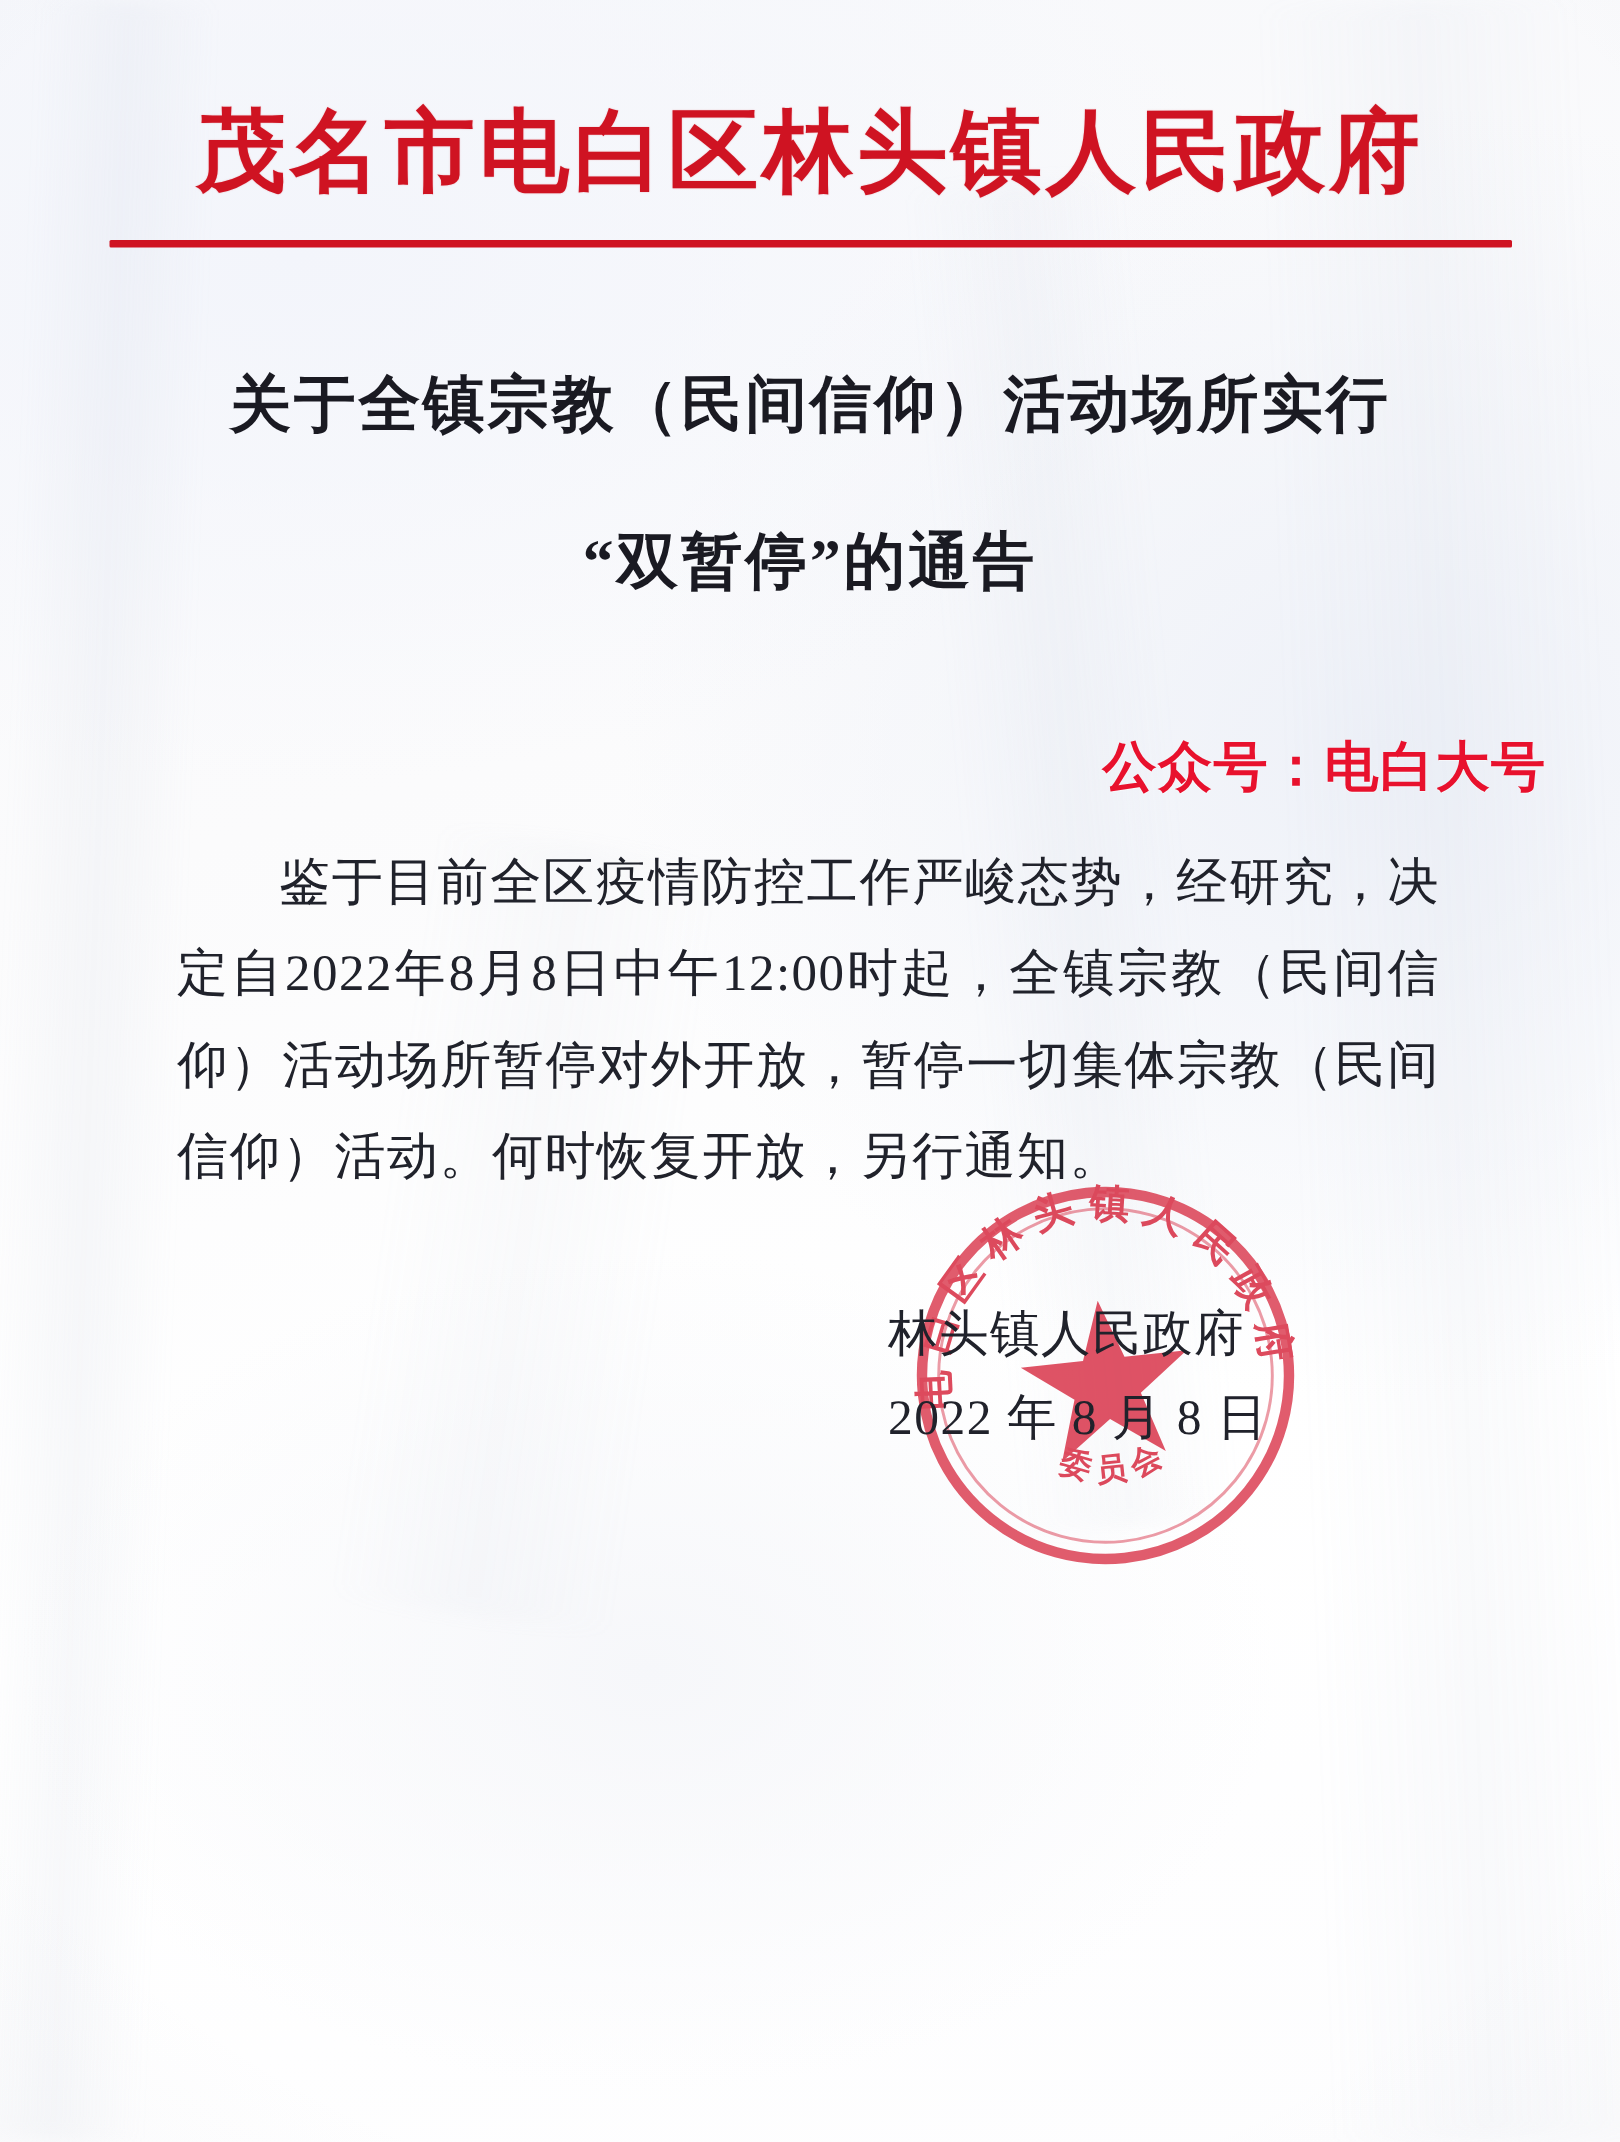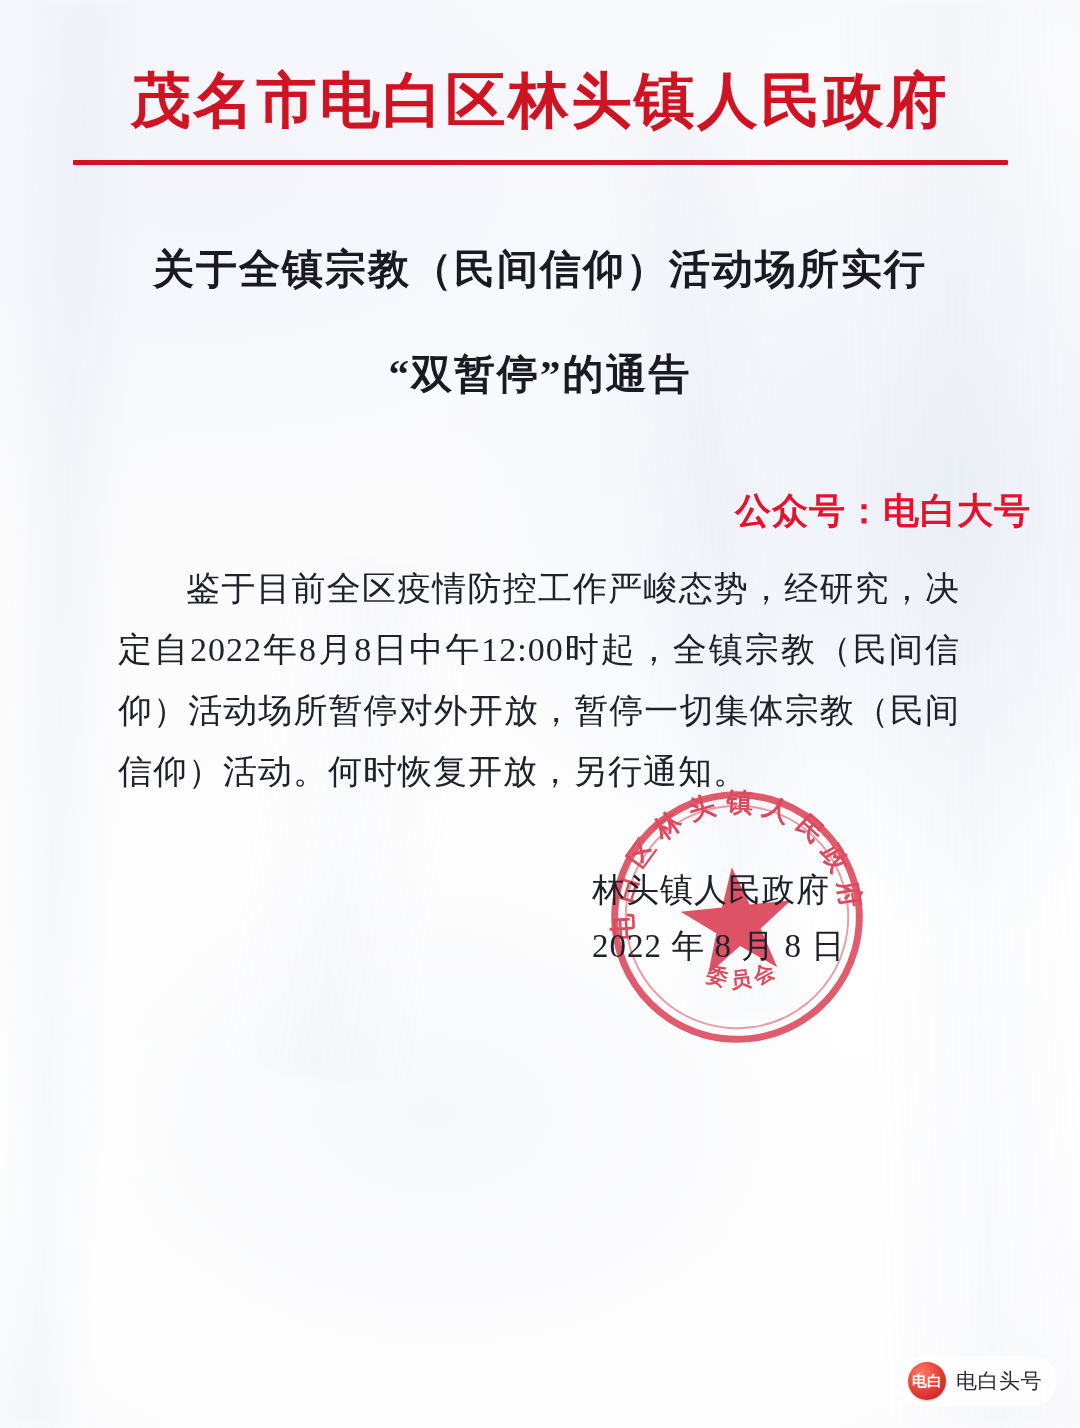--- a/index.html
+++ b/index.html
@@ -206,17 +206,13 @@
     </svg>
   </div>
 
   <div class="signature">
     <div>林头镇人民政府</div>
     <div>2022 年 8 月 8 日</div>
   </div>
 
   <div class="vign"></div>
 
-  <div class="badge">
-    <div class="badge-avatar">电白</div>
-    <div class="badge-label">电白头号</div>
-  </div>
 </div>
 
 </body></html>

